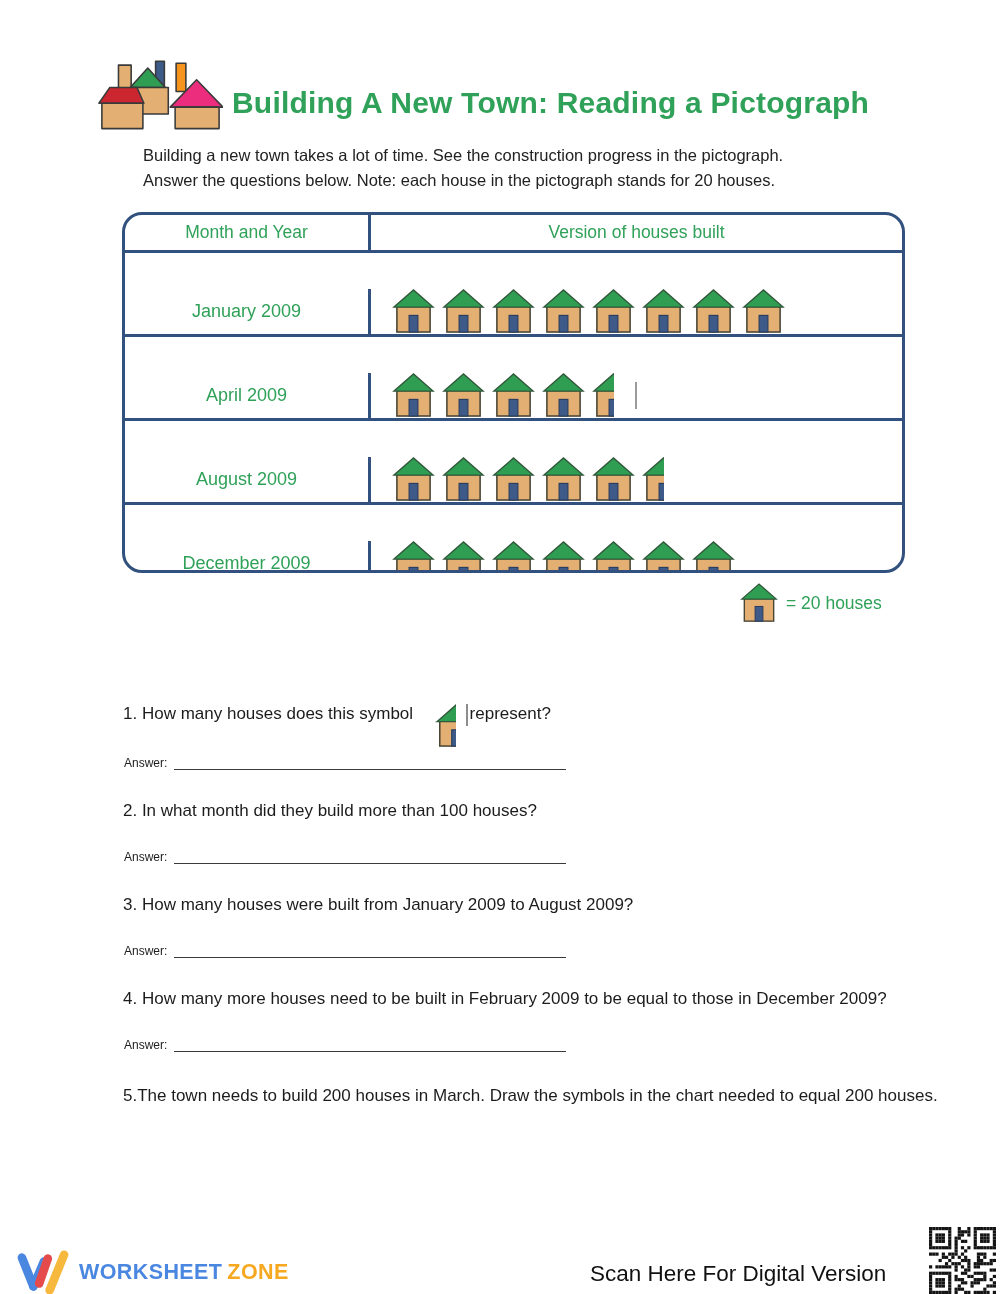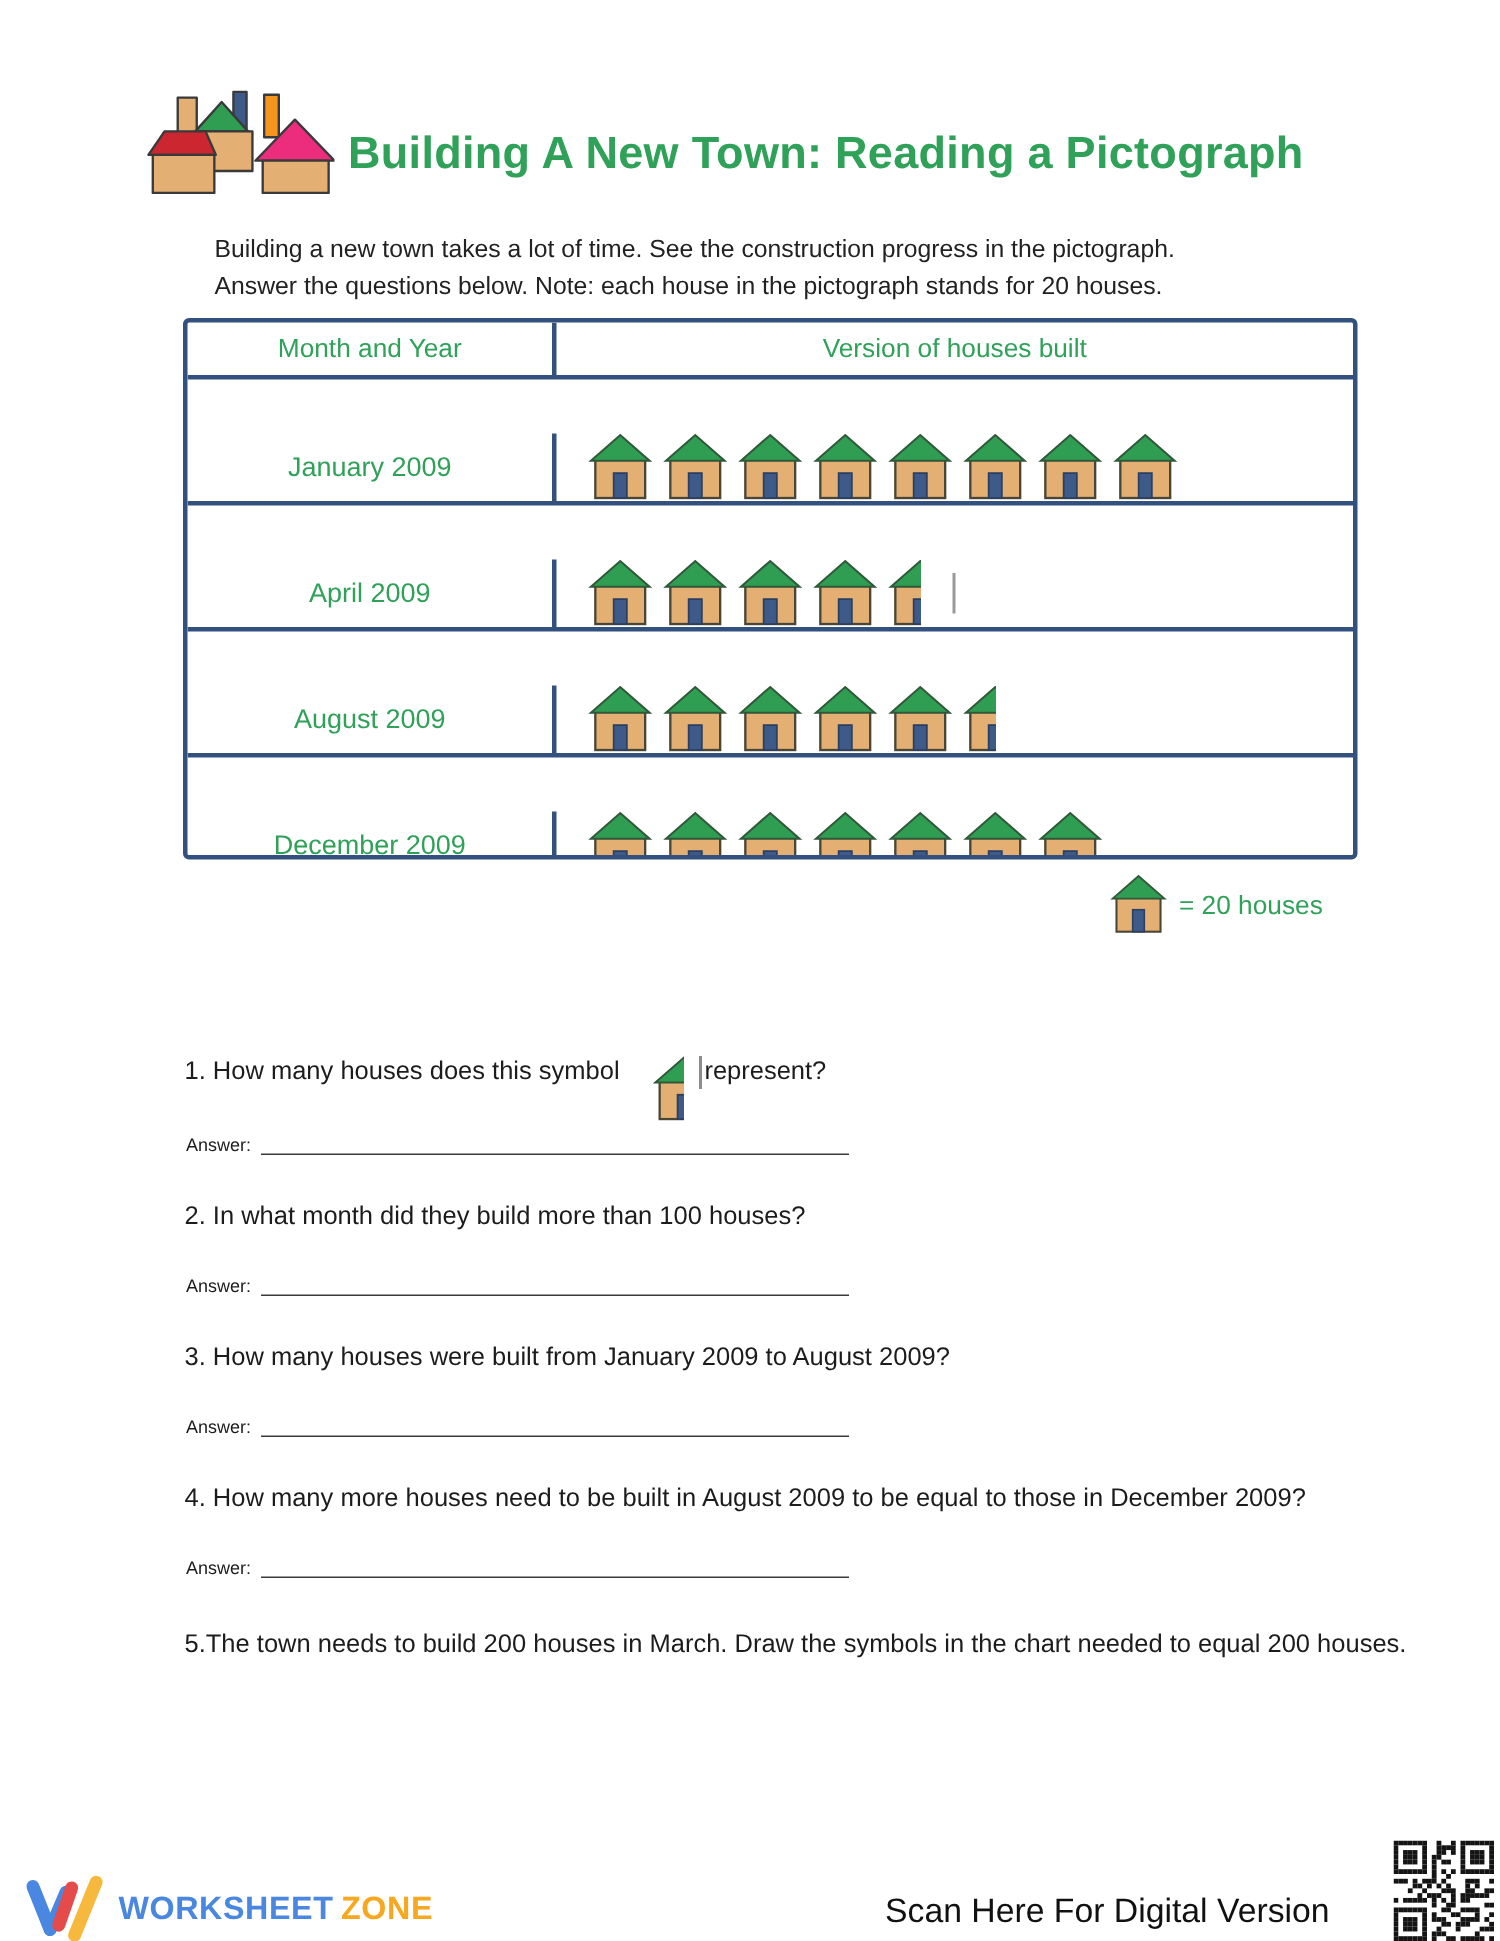--- a/index.html
+++ b/index.html
@@ -17,25 +17,25 @@
   #page{
     position:relative;width:1000px;height:1294px;background:#ffffff;
     font-family:"Liberation Sans", sans-serif;color:var(--ink);overflow:hidden;
   }
   
   .logo-houses{position:absolute;left:96px;top:52px;}
   .page-title{
     position:absolute;left:232px;top:86px;font-size:30px;font-weight:600;
     color:var(--green);letter-spacing:.2px;white-space:nowrap;
   }
-  .intro{position:absolute;left:143px;top:154px;font-size:16.5px;line-height:25px;color:#222;}
+  .intro{position:absolute;left:143px;top:143px;font-size:16.5px;line-height:25px;color:#222;}
   
   .ptable{
     position:absolute;left:122px;top:212px;width:777px;height:355px;
-    border:3px solid var(--navy);border-radius:4px;display:flex;flex-direction:column;
+    border:3px solid var(--navy);border-radius:20px;display:flex;flex-direction:column;
     overflow:hidden;background:#fff;gap:36px;
   }
   .p-hrow{display:flex;height:35px;border-bottom:3px solid var(--navy);flex:none;}
   .p-row{display:flex;flex:1;border-bottom:3px solid var(--navy);}
   .p-row:last-child{border-bottom:none;}
   .cell-month{
     width:243px;flex:none;border-right:3px solid var(--navy);
     display:flex;align-items:center;justify-content:center;
     color:var(--green);font-size:18px;
   }
@@ -301,21 +301,21 @@
     <span>Answer:</span>
     <span class="ans-line"></span>
   </div>
 
   <div class="q" style="top:895px;">3. How many houses were built from January 2009 to August 2009?</div>
   <div class="answer" style="top:940px;">
     <span>Answer:</span>
     <span class="ans-line"></span>
   </div>
 
-  <div class="q" style="top:989px;">4. How many more houses need to be built in August 2009 to be equal to those in  December 2009?</div>
+  <div class="q" style="top:989px;">4. How many more houses need to be built in February 2009 to be equal to those in  December 2009?</div>
   <div class="answer" style="top:1034px;">
     <span>Answer:</span>
     <span class="ans-line"></span>
   </div>
 
   <div class="q q5" style="top:1083px;">5.The town needs to build 200 houses in March. Draw the symbols in the chart needed to equal 200 houses.</div>
 
   <div class="brand">
     <svg width="54" height="46" viewBox="0 0 56 48">
       <g fill="none" stroke-linecap="round" stroke-width="9">

